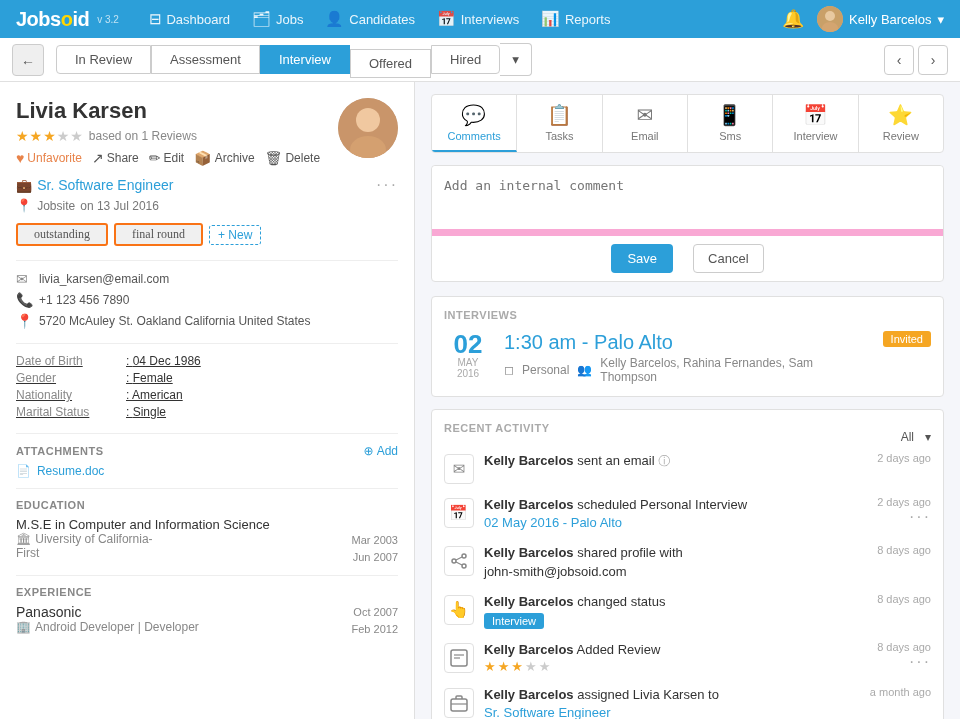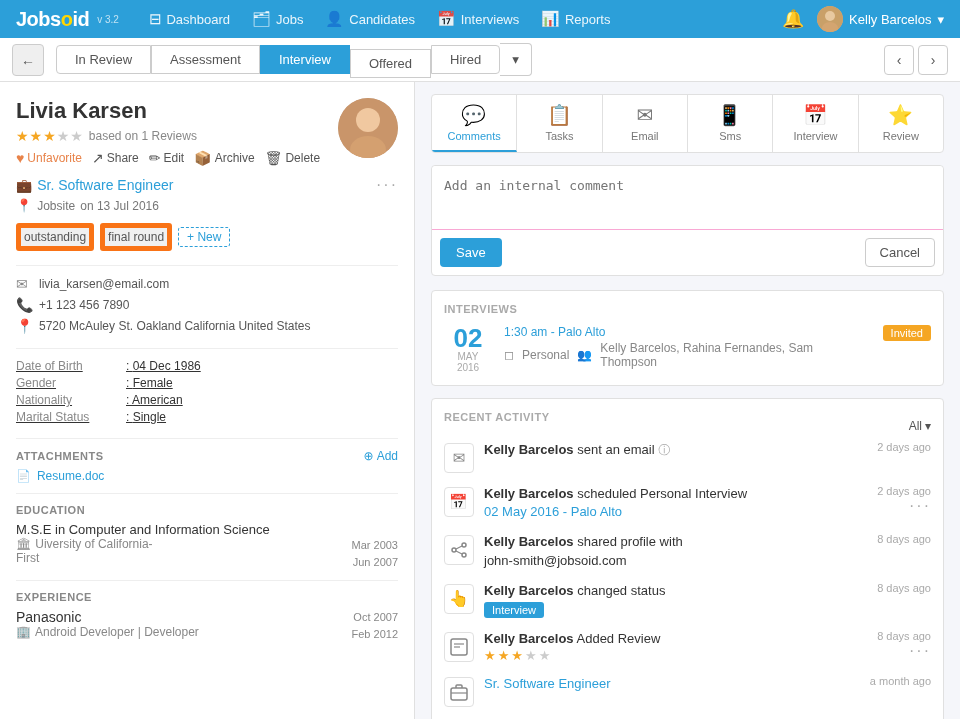--- a/index.html
+++ b/index.html
@@ -56,21 +56,21 @@
     .job-row { display: flex; align-items: center; justify-content: space-between; margin-bottom: 4px; }
     .job-link { color: #2c9fd9; font-size: 14px; font-weight: 500; text-decoration: none; cursor: pointer; display: flex; align-items: center; gap: 5px; }
     .job-icon { color: #888; font-size: 13px; }
     .more-btn { color: #aaa; cursor: pointer; font-size: 16px; letter-spacing: 2px; }
 
     .meta-row { display: flex; align-items: center; gap: 5px; color: #777; font-size: 12px; margin-bottom: 10px; }
     .meta-icon { font-size: 13px; }
 
     
     .tags-row { display: flex; align-items: center; gap: 6px; margin-bottom: 14px; }
-    .tag { background: #f0f0f0; border: 5px solid #f97316; border-radius: 3px; padding: 2px 3px; font-size: 12px; color: #555; }
+    .tag { background: #f0f0f0; border: 2px solid #f97316; border-radius: 3px; padding: 2px 16px; font-size: 12px; color: #555; font-family: Liberation Serif, serif; }
     .tag-add { border: 1px dashed #2c9fd9; border-radius: 3px; padding: 2px 8px; font-size: 12px; color: #2c9fd9; cursor: pointer; }
 
     
     .contact-section { margin-bottom: 14px; }
     .contact-item { display: flex; align-items: center; gap: 7px; color: #555; font-size: 12px; margin-bottom: 5px; }
     .contact-icon { font-size: 14px; color: #888; width: 16px; }
 
     
     .details-section { margin-bottom: 14px; text-decoration: underline; }
     .detail-row { display: flex; font-size: 12px; margin-bottom: 3px; }
@@ -109,40 +109,40 @@
     
     .tabs-row { display: flex; gap: 0; background: #fff; border: 1px solid #e0e0e0; border-radius: 4px; margin-bottom: 12px; overflow: hidden; }
     .tab-item { flex: 1; display: flex; flex-direction: column; align-items: center; padding: 8px 4px; cursor: pointer; border-right: 1px solid #e0e0e0; color: #777; font-size: 11px; gap: 3px; }
     .tab-item:last-child { border-right: none; }
     .tab-item.active { color: #2c9fd9; border-bottom: 2px solid #2c9fd9; }
     .tab-icon { font-size: 20px; }
 
     
     .comment-box { background: #fff; border: 1px solid #e0e0e0; border-radius: 4px; margin-bottom: 14px; }
     .comment-textarea { width: 100%; border: none; outline: none; padding: 12px; min-height: 60px; font-size: 13px; color: #999; resize: none; border-radius: 4px 4px 0 0; }
-    .comment-actions { display: flex; justify-content: space-between; gap: 20px; padding: 8px; border-top: 1px solid #f9a8d4; }
+    .comment-actions { display: flex; justify-content: center; gap: 20px; padding: 8px; border-top: 7px solid #f9a8d4; }
     .btn-save { background: #2c9fd9; color: #fff; border: none; padding: 6px 16px; border-radius: 4px; cursor: pointer; font-size: 13px; }
     .btn-cancel { background: #fff; color: #555; border: 1px solid #ccc; padding: 6px 14px; border-radius: 4px; cursor: pointer; font-size: 13px; }
 
     
     .section-block { background: #fff; border: 1px solid #e0e0e0; border-radius: 4px; padding: 12px; margin-bottom: 12px; }
     .section-block-title { font-size: 11px; font-weight: 700; color: #aaa; letter-spacing: 0.5px; text-transform: uppercase; margin-bottom: 10px; }
     .interview-item { display: flex; align-items: flex-start; gap: 12px; }
     .date-block { text-align: center; min-width: 48px; }
     .date-day { font-size: 26px; font-weight: 700; color: #2c9fd9; line-height: 1; }
     .date-month { font-size: 10px; color: #aaa; text-transform: uppercase; }
     .date-year { font-size: 10px; color: #aaa; }
     .interview-details { flex: 1; }
-    .interview-time { font-size: 12px; color: #2c9fd9; font-weight: 500; }
+    .interview-time { font-size: 20px; color: #2c9fd9; font-weight: 500; }
     .interview-meta { display: flex; align-items: center; gap: 8px; font-size: 12px; color: #888; margin-top: 2px; }
     .interview-badge { background: #f5a623; color: #fff; font-size: 11px; padding: 2px 8px; border-radius: 3px; margin-left: auto; }
 
     
     .activity-header { display: flex; justify-content: space-between; align-items: flex-end; margin-bottom: 8px; }
-    .activity-all { color: #555; font-size: 12px; cursor: pointer; display: flex; align-items: center; gap: 3px; }
+    .activity-all { color: #555; font-size: 12px; cursor: pointer; display: flex; align-items: center; gap: 11px; }
     .activity-item { display: flex; gap: 10px; margin-bottom: 12px; align-items: flex-start; }
     .activity-icon-wrap { width: 30px; height: 30px; border: 1px solid #e0e0e0; border-radius: 4px; display: flex; align-items: center; justify-content: center; font-size: 15px; color: #888; flex-shrink: 0; margin-top: 2px; }
     .activity-content { flex: 1; }
     .activity-text { font-size: 13px; color: #333; line-height: 1.4; }
     .activity-text a, .activity-link { color: #2c9fd9; cursor: pointer; }
     .activity-bold { font-weight: 600; }
     .activity-time { font-size: 11px; color: #aaa; white-space: nowrap; text-align: right; }
     .activity-time-col { min-width: 90px; text-align: right; }
     .status-badge { background: #2c9fd9; color: #fff; font-size: 11px; padding: 2px 8px; border-radius: 3px; display: inline-block; margin-top: 2px; }
     .activity-more { color: #aaa; font-size: 16px; letter-spacing: 2px; cursor: pointer; }
@@ -544,20 +544,23 @@
       <div class="activity-item">
         <div class="activity-icon-wrap">
           <svg width="18" height="18" viewBox="0 0 18 18" fill="none">
             <rect x="1" y="5" width="16" height="12" rx="2" stroke="#888" stroke-width="1.5"></rect>
             <path d="M6 5V3a1 1 0 011-1h4a1 1 0 011 1v2" stroke="#888" stroke-width="1.5"></path>
             <line x1="1" y1="10" x2="17" y2="10" stroke="#888" stroke-width="1.2"></line>
           </svg>
         </div>
         <div class="activity-content">
           <div class="activity-text">
+            <span class="activity-bold">Kelly Barcelos</span> assigned Livia Karsen to
+          </div>
+          <div class="activity-text">
             <span class="activity-link">Sr. Software Engineer</span>
           </div>
         </div>
         <div class="activity-time-col">
           <div class="activity-time">a month ago</div>
         </div>
       </div>
 
     </div>
   </div>

